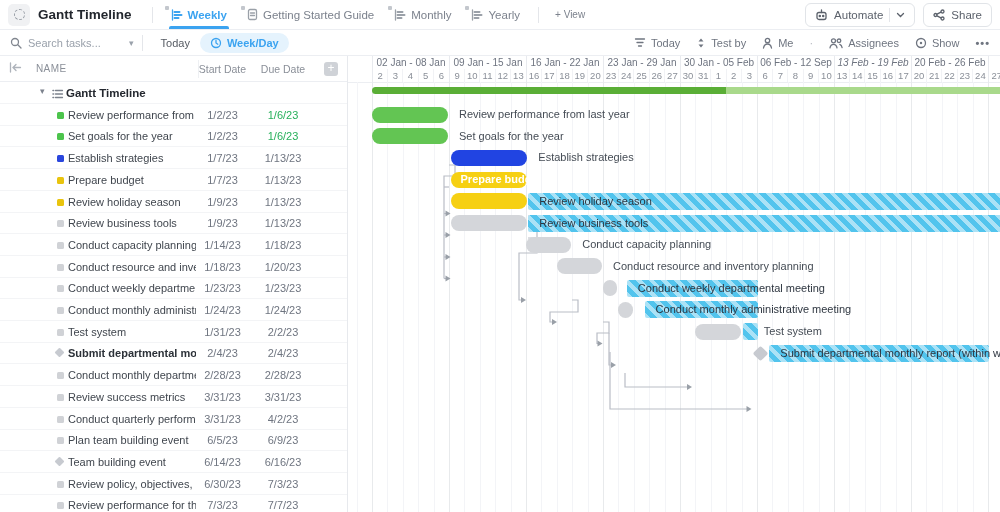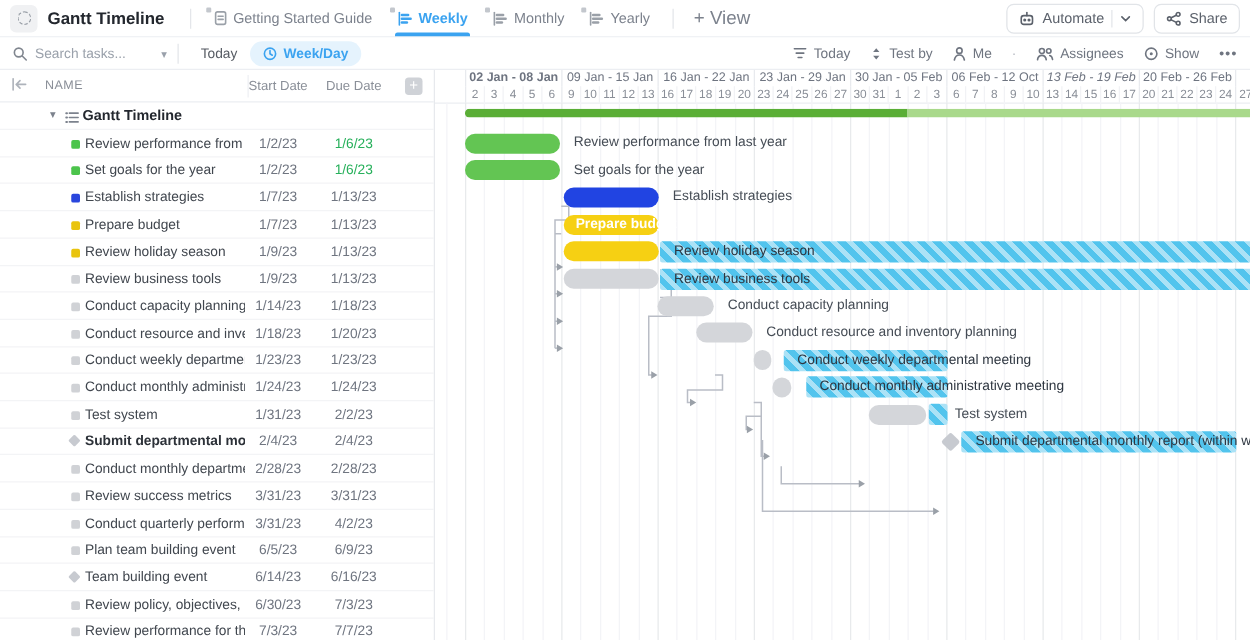--- a/index.html
+++ b/index.html
@@ -26,21 +26,21 @@
   .tab.active { color:#3ba3f0; font-weight:bold; }
   .tab.active:after { content:""; position:absolute; left:8px; right:8px; bottom:0; height:3px;
     border-radius:2px 2px 0 0; background:#3ba3f0; }
   .tab .pin { position:absolute; top:6px; left:4px; width:4px; height:4px; border-radius:1px;
     background:#c3c7cd; }
   .hdr-right { margin-left:auto; display:flex; align-items:center; gap:8px; }
   .btn { display:flex; align-items:center; gap:6px; height:24px; padding:0 9px;
     border:1px solid #e1e4e8; border-radius:6px; background:#fff; color:#5b616b;
     font-size:11.5px; cursor:pointer; white-space:nowrap; }
   .btn .bsep { width:1px; height:14px; background:#e4e6ea; }
-  .viewbtn { display:flex; align-items:center; gap:4px; color:#7c828d; padding:0 8px; cursor:pointer; font-size:15px;}
+  .viewbtn { display:flex; align-items:center; gap:4px; color:#7c828d; padding:0 8px; cursor:pointer; font-size:10px;}
   
   .tbar {
     position:absolute; left:0; top:30px; width:1000px; height:26px;
     display:flex; align-items:center; border-bottom:1px solid #eceef2; background:#fff; padding:0 10px;
   }
   .search { display:flex; align-items:center; gap:6px; color:#9aa1ab; width:105px; }
   .chev { color:#9aa1ab; font-size:9px; margin-left:14px; }
   .today { color:#565b63; margin:0 10px 0 10px; cursor:pointer; }
   .mode-pill { display:flex; align-items:center; gap:5px; background:#e5f3fd; color:#3ba3f0;
     border-radius:13px; height:20px; padding:0 10px; cursor:pointer; font-weight:bold; }
@@ -95,41 +95,41 @@
 
 <div id="app">
 
   <div class="hdr">
     <div class="spinner-box">
       <div class="spinner"></div>
     </div>
     <div class="title">Gantt Timeline</div>
     <div class="vdiv"></div>
     <div class="tabs" id="tabs">
-        <div class="tab">
-          <span class="pin"></span>
-          <span>
-            <svg class="icon" width="11" height="13" viewBox="0 0 11 13" fill="none" stroke="#9aa0a8" stroke-width="1.3" stroke-linecap="round">
-              <rect x="1.5" y="1.5" width="8" height="10" rx="1.5"></rect>
-              <path d="M3.5 5h4M3.5 7.5h4"></path>
-            </svg>
-          </span>
-          <span>Getting Started Guide</span>
-        </div>
         <div class="tab active">
           <span class="pin"></span>
           <span>
             <svg class="icon" width="12" height="12" viewBox="0 0 12 12" fill="none" stroke="#3ba3f0" stroke-width="1.3" stroke-linecap="round">
               <path d="M1.5 1v10"></path>
               <path d="M3.5 3h5" stroke-width="2"></path>
               <path d="M3.5 6h7" stroke-width="2"></path>
               <path d="M3.5 9h4" stroke-width="2"></path>
             </svg>
           </span>
           <span>Weekly</span>
+        </div>
+        <div class="tab">
+          <span class="pin"></span>
+          <span>
+            <svg class="icon" width="11" height="13" viewBox="0 0 11 13" fill="none" stroke="#9aa0a8" stroke-width="1.3" stroke-linecap="round">
+              <rect x="1.5" y="1.5" width="8" height="10" rx="1.5"></rect>
+              <path d="M3.5 5h4M3.5 7.5h4"></path>
+            </svg>
+          </span>
+          <span>Getting Started Guide</span>
         </div>
         <div class="tab">
           <span class="pin"></span>
           <span>
             <svg class="icon" width="12" height="12" viewBox="0 0 12 12" fill="none" stroke="#9aa0a8" stroke-width="1.3" stroke-linecap="round">
               <path d="M1.5 1v10"></path>
               <path d="M3.5 3h5" stroke-width="2"></path>
               <path d="M3.5 6h7" stroke-width="2"></path>
               <path d="M3.5 9h4" stroke-width="2"></path>
             </svg>
@@ -398,21 +398,21 @@
         </div>
       </div>
   </div>
 
   <div class="gantt">
     <div id="gantt-head">
         <div class="wk" style="left: -37.8px; width: 61.8px;">
           <span class="wlbl">an</span>
         </div>
         <div class="dayrow" style="left: -37.8px; width: 61.8px;"></div>
-        <div class="wk" style="left: 24px; width: 77px; font-weight: bold;">
+        <div class="wk" style="left: 24px; width: 77px;">
           <span class="wlbl">02 Jan - 08 Jan</span>
         </div>
         <div class="dayrow" style="left: 24px; width: 77px;">
           <span class="daycell">2</span>
           <span class="daycell">3</span>
           <span class="daycell">4</span>
           <span class="daycell">5</span>
           <span class="daycell">6</span>
         </div>
         <div class="wk" style="left: 101px; width: 77px;">
@@ -449,21 +449,21 @@
           <span class="wlbl">30 Jan - 05 Feb</span>
         </div>
         <div class="dayrow" style="left: 332px; width: 77px;">
           <span class="daycell">30</span>
           <span class="daycell">31</span>
           <span class="daycell">1</span>
           <span class="daycell">2</span>
           <span class="daycell">3</span>
         </div>
         <div class="wk" style="left: 409px; width: 77px;">
-          <span class="wlbl">06 Feb - 12 Oct</span>
+          <span class="wlbl">06 Feb - 12 Sep</span>
         </div>
         <div class="dayrow" style="left: 409px; width: 77px;">
           <span class="daycell">6</span>
           <span class="daycell">7</span>
           <span class="daycell">8</span>
           <span class="daycell">9</span>
           <span class="daycell">10</span>
         </div>
         <div class="wk" style="left: 486px; width: 77px; font-style: italic;">
           <span class="wlbl">13 Feb - 19 Feb</span>

